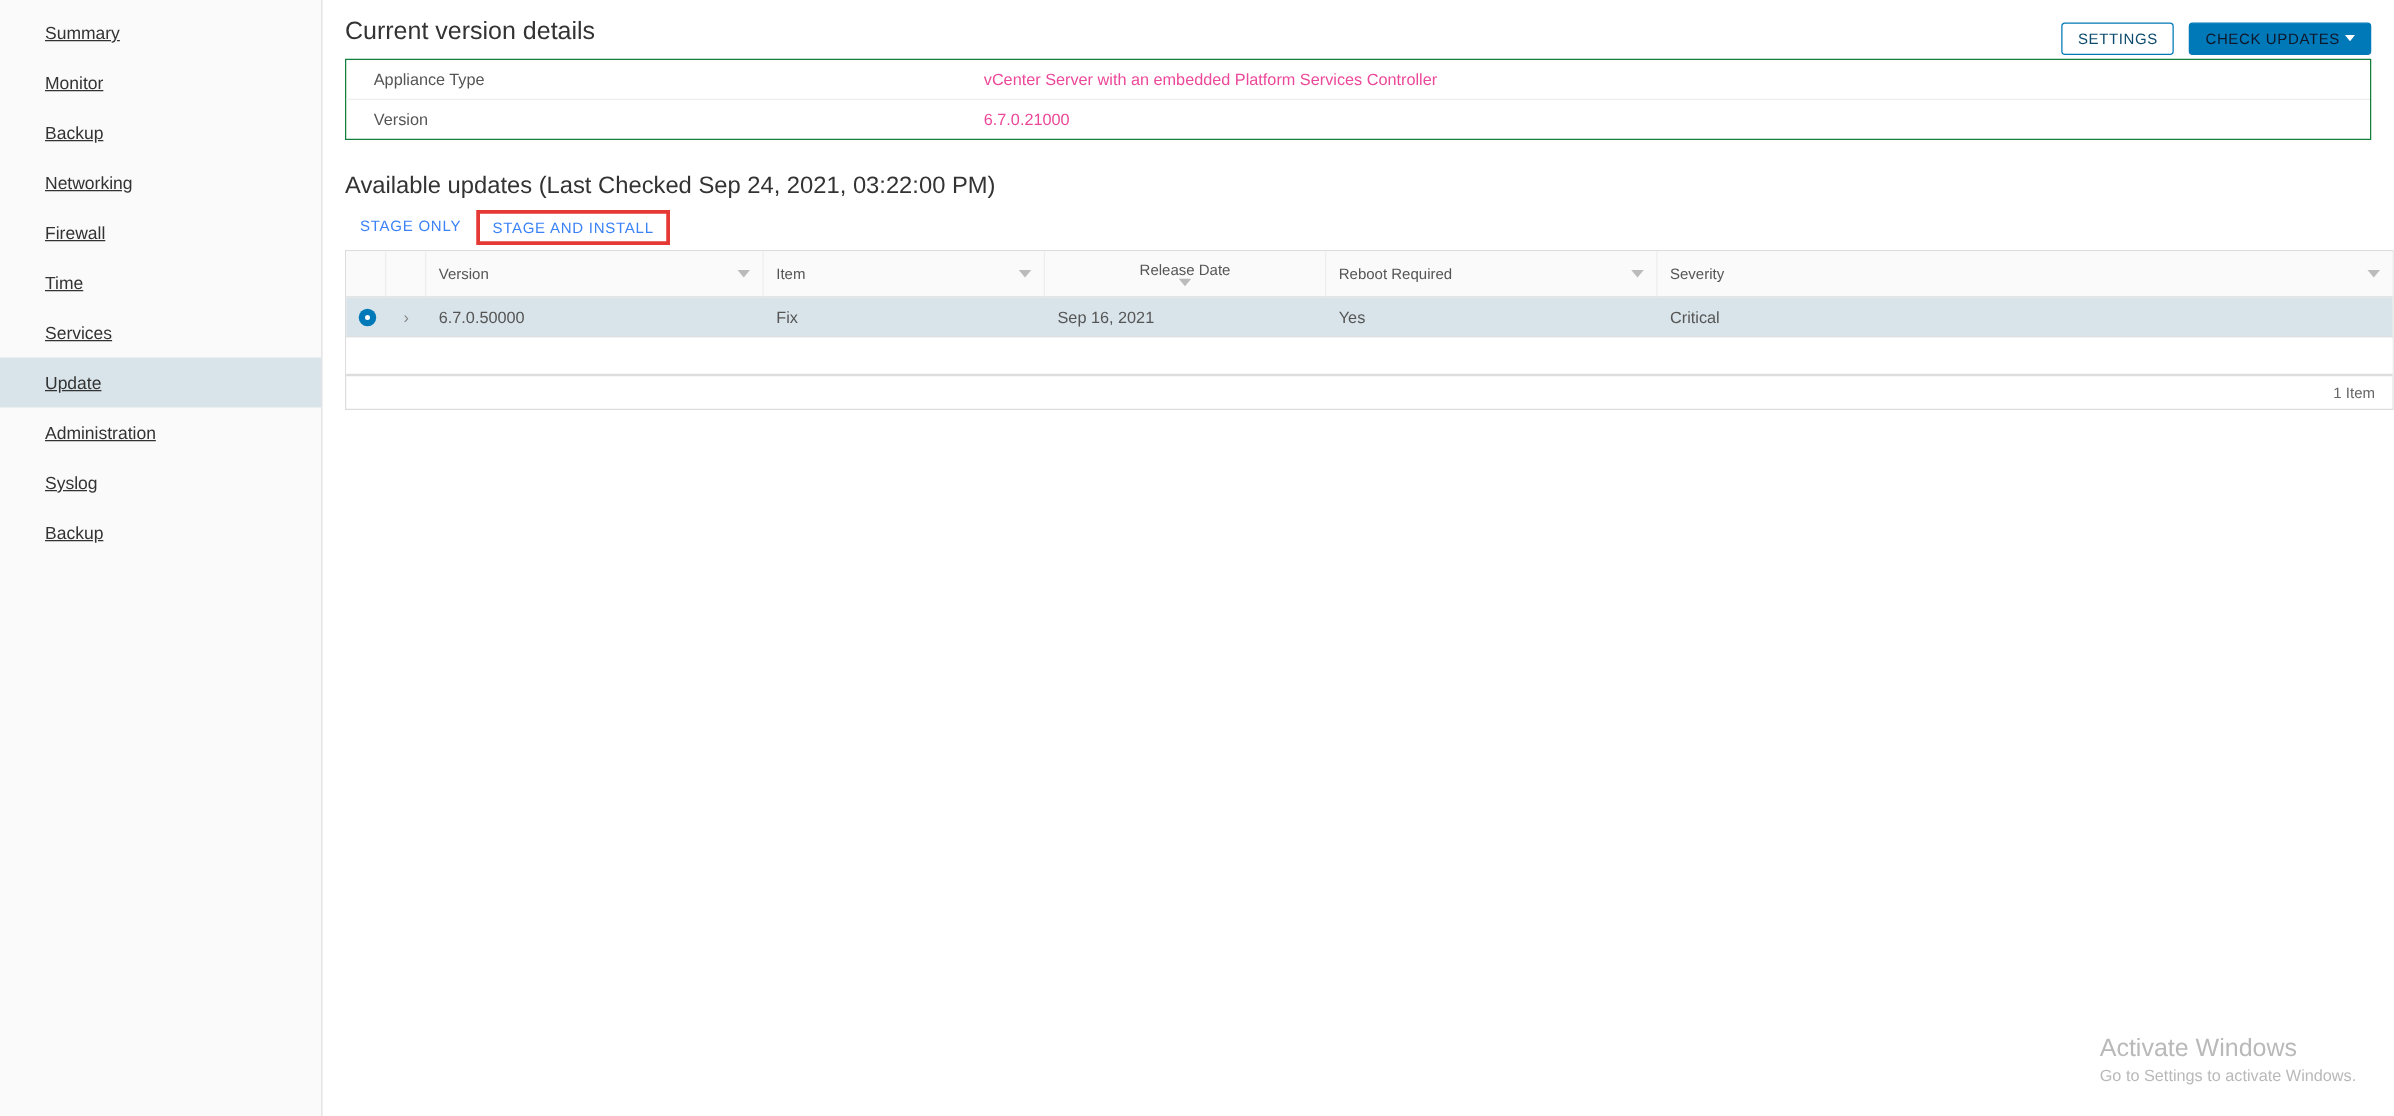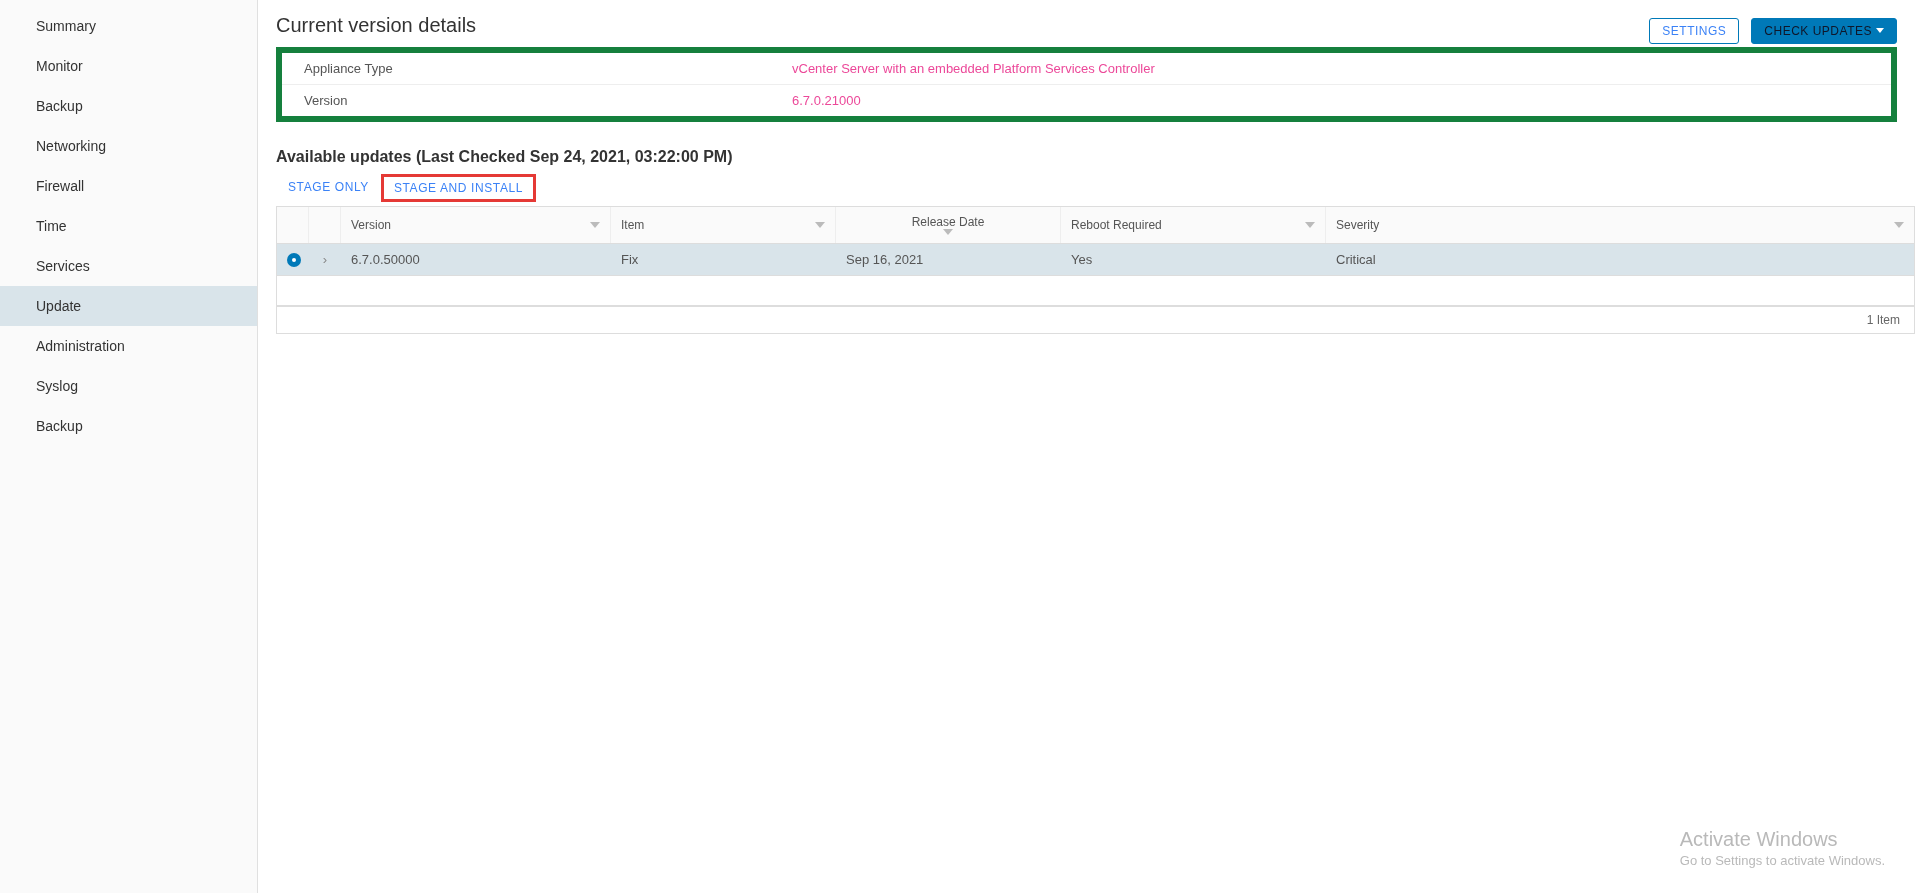--- a/index.html
+++ b/index.html
@@ -11,20 +11,21 @@
     width: 1915px;
     height: 893px;
     overflow: hidden;
     display: flex;
   }
   .sidebar {
     width: 258px;
     background: #fafafa;
     border-right: 1px solid #e0e0e0;
     padding-top: 6px;
+    text-decoration: underline;
   }
   .sidebar-item {
     padding: 12px 18px 12px 36px;
     font-size: 14px;
     color: #333;
     cursor: pointer;
   }
   .sidebar-item.active {
     background: #d9e4ea;
   }
@@ -55,57 +56,57 @@
     border-radius: 3px;
     letter-spacing: 0.5px;
     cursor: pointer;
     display: inline-flex;
     align-items: center;
     gap: 4px;
   }
   .btn-outline {
     background: #fff;
     border: 1px solid #0079b8;
-    color: #3b82f6;
+    color: #0c4a6e;
   }
   .btn-primary {
     background: #0079b8;
     border: 1px solid #0079b8;
     color: #0f172a;
   }
   .btn-primary .chev {
     border-left: 4px solid transparent;
     border-right: 4px solid transparent;
     border-top: 5px solid #fff;
     display: inline-block;
   }
   .details-table {
-    border: 6px solid #15803d;
+    border: 1px solid #15803d;
     margin-right: 18px;
     margin-bottom: 26px;
   }
   .details-row {
     display: flex;
     border-bottom: 1px solid #eee;
     padding: 8px 0;
   }
   .details-row:last-child { border-bottom: none; }
   .details-label {
     width: 510px;
     padding-left: 22px;
     color: #555;
     font-size: 13px;
   }
   .details-value {
     color: #ec4899;
     font-size: 13px;
   }
   .updates-title {
-    font-size: 16px;
-    font-weight: 700;
+    font-size: 19px;
+    font-weight: 400;
     margin-bottom: 8px;
   }
   .action-links {
     display: flex;
     gap: 0;
     margin-bottom: 4px;
   }
   .link-btn {
     color: #3b82f6;
     font-size: 12px;

